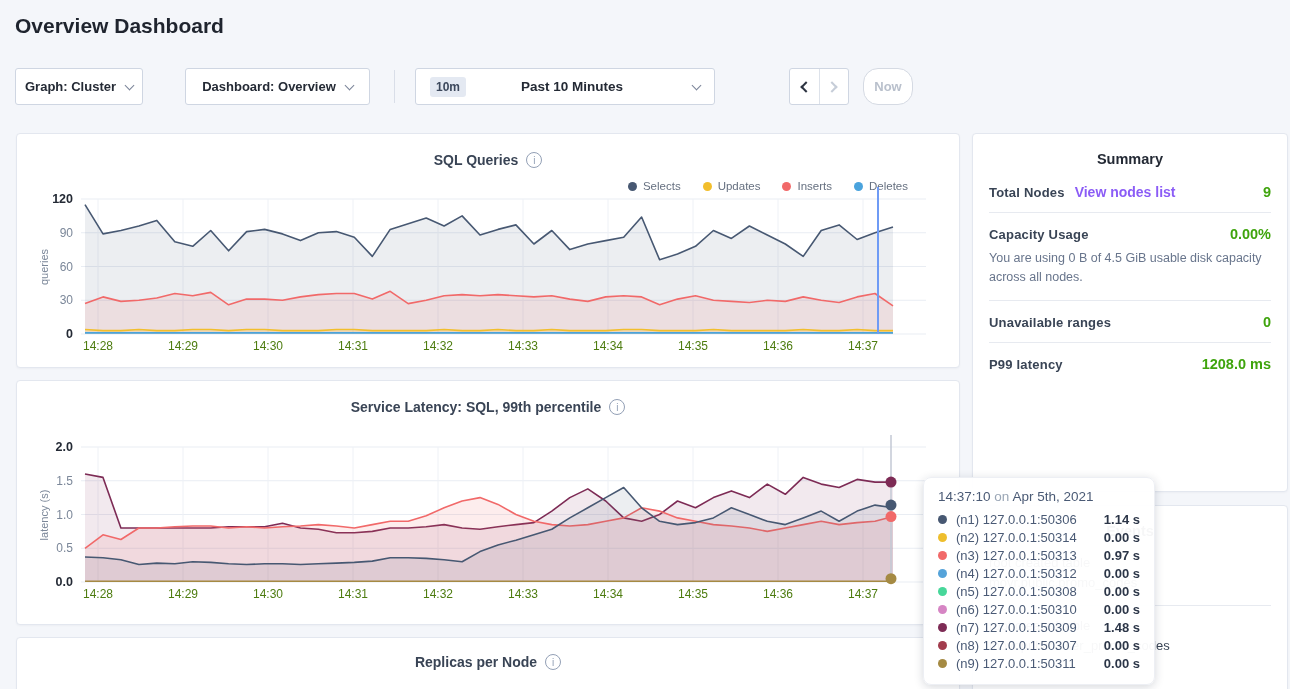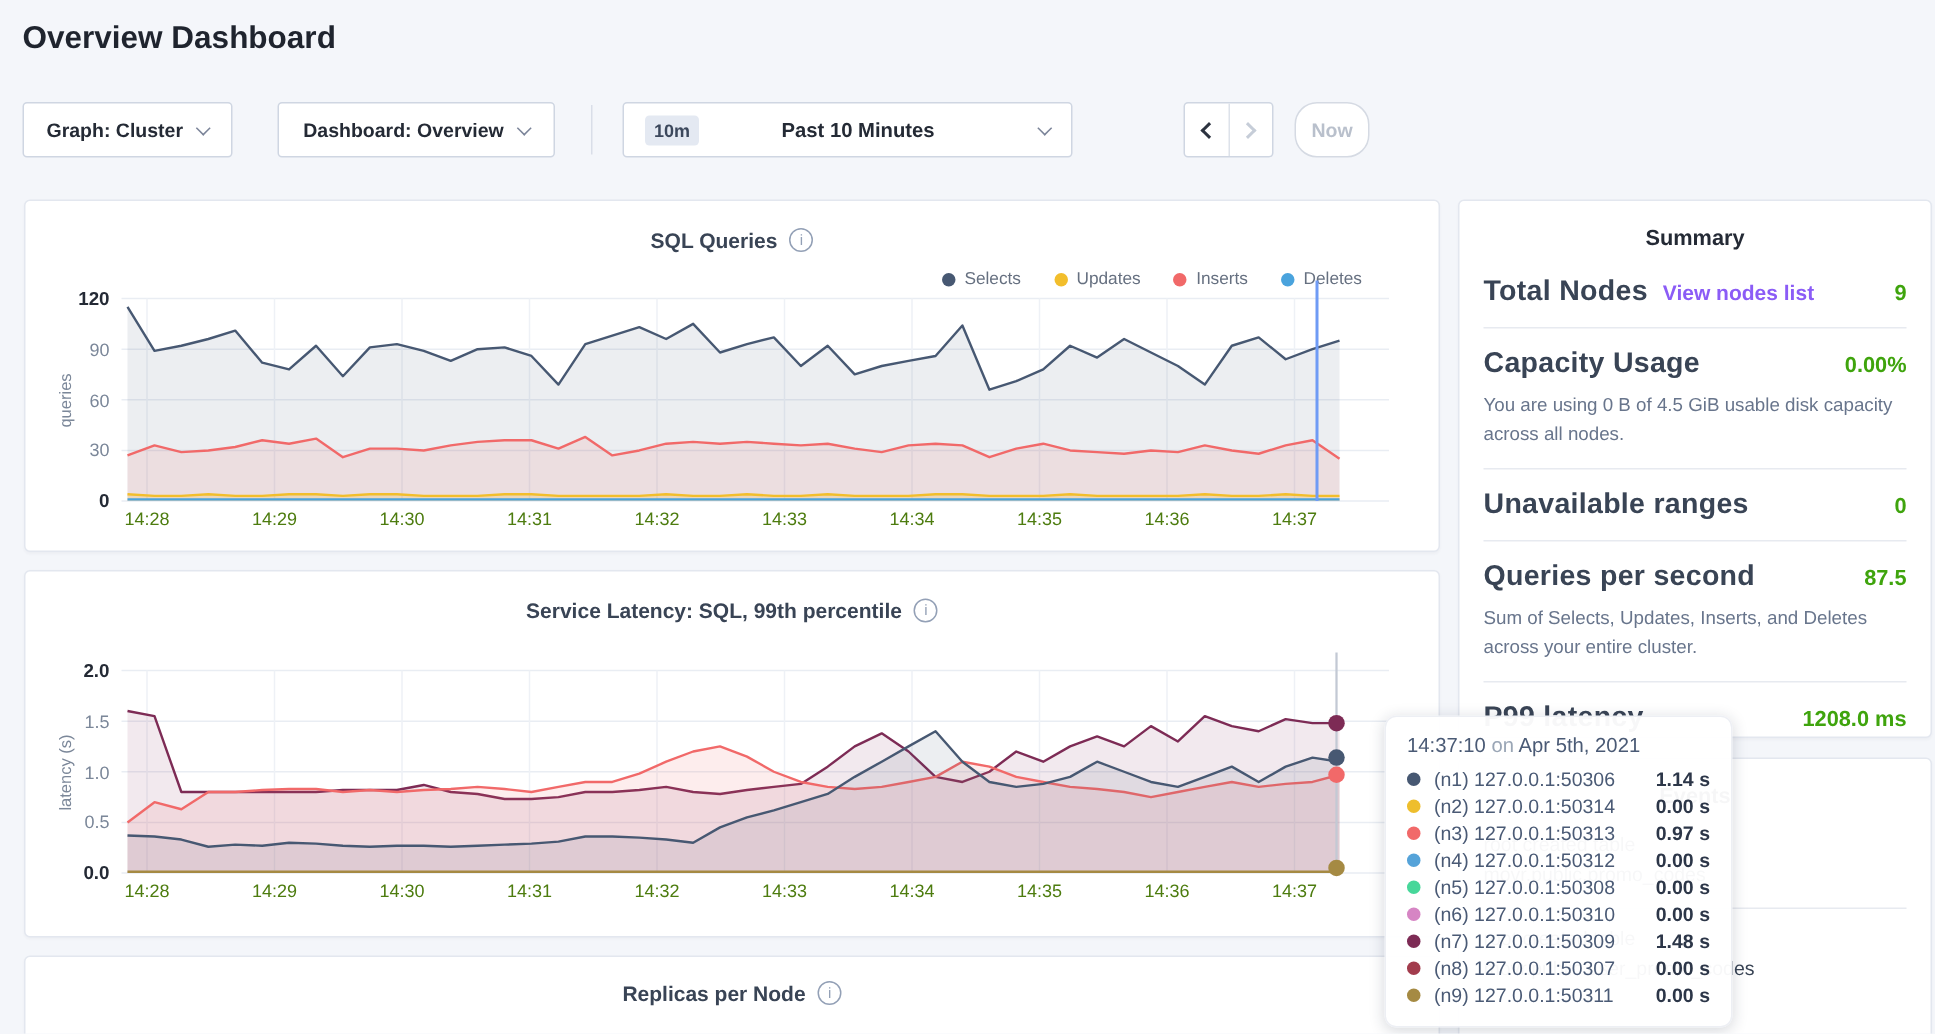--- a/index.html
+++ b/index.html
@@ -51,21 +51,21 @@
   .y-ticks span.edge { font-weight:700; color:#242a35; font-size:12.5px; }
   .axis-label { position:absolute; left:-37px; top:50%; transform:translate(-50%,-50%) rotate(-90deg); transform-origin:center;
                 font-size:11px; color:#7b8799; white-space:nowrap; }
 
   
   .summary-card { left:972px; top:133px; width:316px; height:359px; padding:0 16px; }
   .panel-title { text-align:center; font-size:14.5px; font-weight:700; color:#242a35; padding:17px 0 4px; }
   .sum-row { padding:13px 0 12px; border-bottom:1px solid #e7eaf0; }
   .sum-row:last-child { border-bottom:none; }
   .sum-head { display:flex; align-items:baseline; }
-  .sum-label { font-size:19px; font-weight:700; color:#394455; letter-spacing:0.2px; }
+  .sum-label { font-size:13px; font-weight:700; color:#394455; letter-spacing:0.2px; }
   .sum-link { font-size:14px; font-weight:700; color:#8b5cf6; margin-left:10px; cursor:pointer; }
   .sum-value { margin-left:auto; font-size:14.5px; font-weight:700; color:#3fa40d; }
   .sum-desc { font-size:12.5px; color:#68758c; line-height:1.55; margin-top:7px; }
 
   .events-card { left:972px; top:505px; width:316px; height:200px; padding:0 16px; }
   .event-item { font-size:13px; color:#394455; line-height:20px; padding:10px 0 12px; border-bottom:1px solid #e7eaf0; }
   .event-item:last-child { border-bottom:none; }
 
   
   .tooltip { position:absolute; left:923px; top:477px; width:232px; background:rgba(255,255,255,0.96);
@@ -75,21 +75,21 @@
   .tt-row { display:flex; align-items:center; height:18px; font-size:13px; }
   .tt-dot { width:9px; height:9px; border-radius:50%; margin-right:9px; flex:none; }
   .tt-label { color:#4a5a75; width:157px; white-space:nowrap; }
   .tt-value { font-weight:700; color:#2c3648; white-space:nowrap; }
 </style>
 </head>
 <body>
 
 <h1 class="page-title">Overview Dashboard</h1>
 
-<div class="btn" style="left:15px;width:140px;">
+<div class="btn" style="left:15px;width:128px;">
   <span>Graph: Cluster</span>
   <span class="chev"></span>
 </div>
 <div class="btn" style="left:185px;width:185px;">
   <span>Dashboard: Overview</span>
   <span class="chev"></span>
 </div>
 <div class="toolbar-divider"></div>
 <div class="time-select">
   <span class="time-badge">10m</span>
@@ -260,27 +260,20 @@
     <div class="sum-desc">You are using 0 B of 4.5 GiB usable disk capacity across all nodes.</div>
   </div>
   <div class="sum-row">
     <div class="sum-head">
       <span class="sum-label">Unavailable ranges</span>
       <span class="sum-value">0</span>
     </div>
   </div>
   <div class="sum-row">
     <div class="sum-head">
-      <span class="sum-label">Queries per second</span>
-      <span class="sum-value">87.5</span>
-    </div>
-    <div class="sum-desc">Sum of Selects, Updates, Inserts, and Deletes across your entire cluster.</div>
-  </div>
-  <div class="sum-row">
-    <div class="sum-head">
       <span class="sum-label">P99 latency</span>
       <span class="sum-value">1208.0 ms</span>
     </div>
   </div>
 </div>
 
 <div class="card events-card">
   <div class="panel-title">Events</div>
   <div class="event-item">
     <div>root created table</div>

